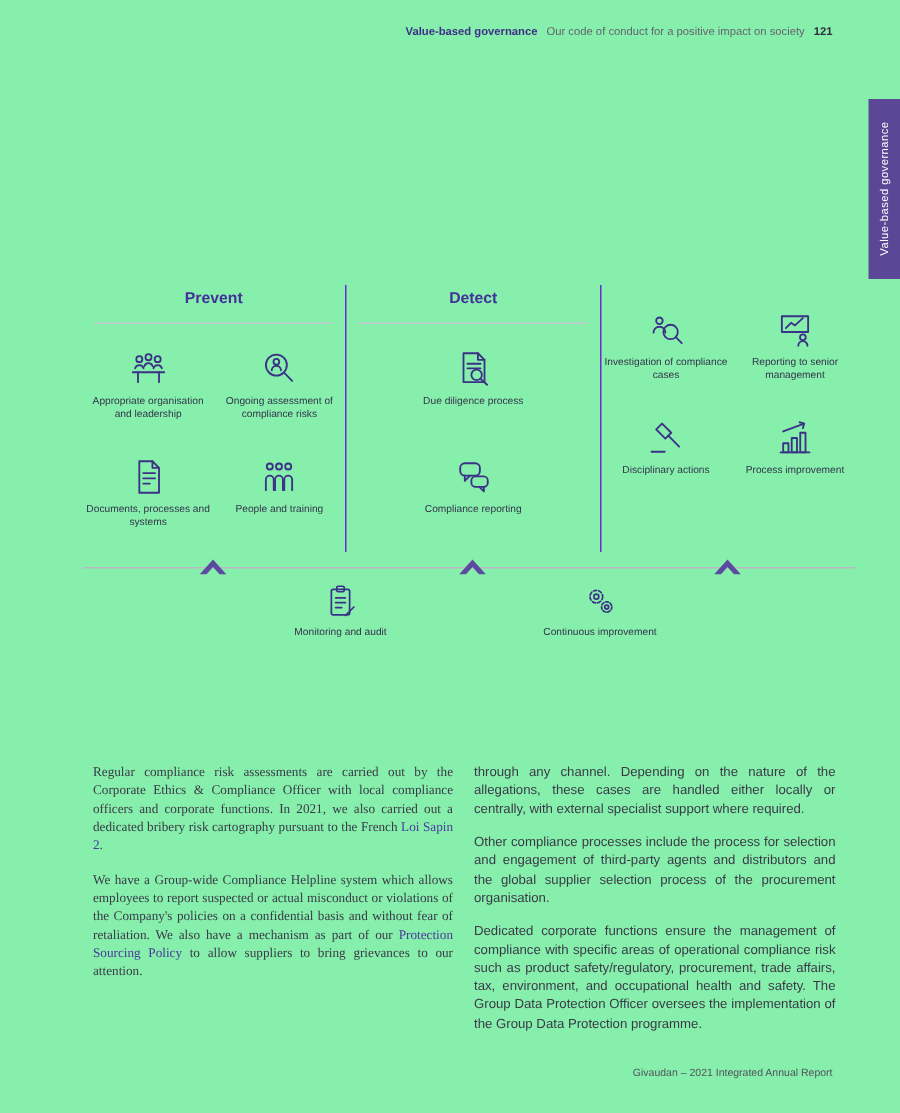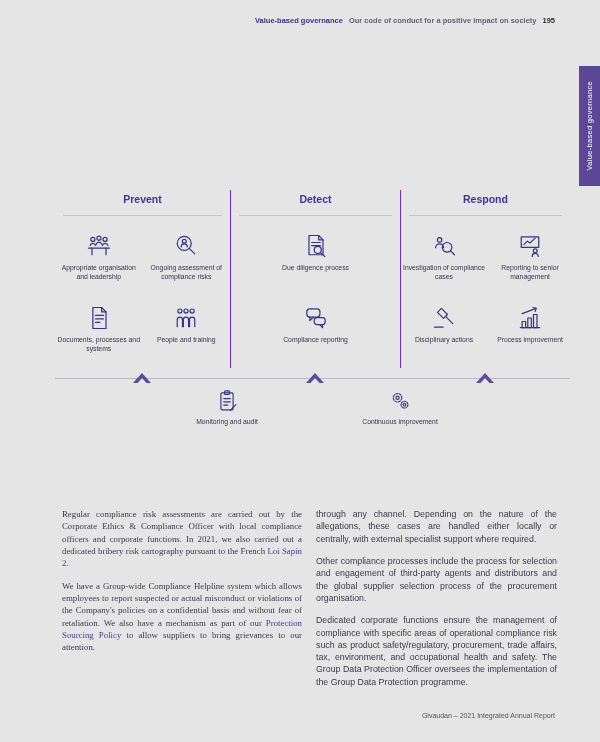--- a/index.html
+++ b/index.html
@@ -1,23 +1,23 @@
 <!DOCTYPE html>
 <html><head>
 <meta charset="utf-8">
 <style>
   * { margin:0; padding:0; box-sizing:border-box; }
   html,body { background:#ffffff; }
   body { font-family:"Liberation Sans", sans-serif; }
-  .page { position:relative; width:600px; height:742px; background:#e5e5e5; overflow:hidden; }
+  .page { position:relative; width:600px; height:742px; background:#86efac; overflow:hidden; }
 
   
   .header { position:absolute; top:16px; right:45px; display:flex; gap:6px; align-items:baseline; font-size:7.5px; white-space:nowrap; }
   .header .section { color:#3f2e87; font-weight:bold; }
-  .header .subtitle { color:#63636e;font-weight:bold; }
+  .header .subtitle { color:#63636e; }
   .header .pagenum { color:#2e2e38; font-weight:bold; }
 
   
   .side-tab { position:absolute; top:66px; right:0; width:21px; height:120px; background:#5a4896; display:flex; align-items:center; justify-content:center; }
   .side-tab span { writing-mode:vertical-rl; transform:rotate(180deg); color:#fff; font-size:7.5px; letter-spacing:.3px; white-space:nowrap; }
 
   
   .diagram { position:absolute; left:55px; top:190px; width:515px; }
   .columns { display:flex;align-items:center; }
   .col { width:175px; min-height:178px; }
@@ -50,21 +50,21 @@
   .footer { position:absolute; top:712px; right:45px; font-size:7px; color:#52525c; }
 </style>
 </head>
 <body>
 
 <div class="page">
 
   <div class="header">
     <span class="section">Value-based governance</span>
     <span class="subtitle">Our code of conduct for a positive impact on society</span>
-    <span class="pagenum">195</span>
+    <span class="pagenum">121</span>
   </div>
 
   <div class="side-tab">
     <span>Value-based governance</span>
   </div>
 
   <div class="diagram">
     <div class="columns">
 
       <div class="col col-1">
@@ -149,21 +149,20 @@
                 <rect x="14" y="15.5" width="12.5" height="8" rx="3.2"></rect>
                 <path d="M23.5 23.5 v3.5 l-3.5 -3.5"></path>
               </svg>
             </span>
             <span class="item-label">Compliance reporting</span>
           </div>
         </div>
       </div>
 
       <div class="col col-3">
-        <div class="col-title">Respond</div>
         <div class="items-2">
           <div class="item">
             <span class="icon">
               <svg width="28" height="28" viewBox="0 0 32 32" fill="none" stroke="#3b3186" stroke-width="1.4" stroke-linecap="round" stroke-linejoin="round">
                 <circle cx="11" cy="9" r="2.5"></circle>
                 <path d="M6.5 18 a4.5 4.5 0 0 1 9 0"></path>
                 <circle cx="19.5" cy="17.5" r="5.5"></circle>
                 <line x1="23.5" y1="21.5" x2="28" y2="26"></line>
               </svg>
             </span>

